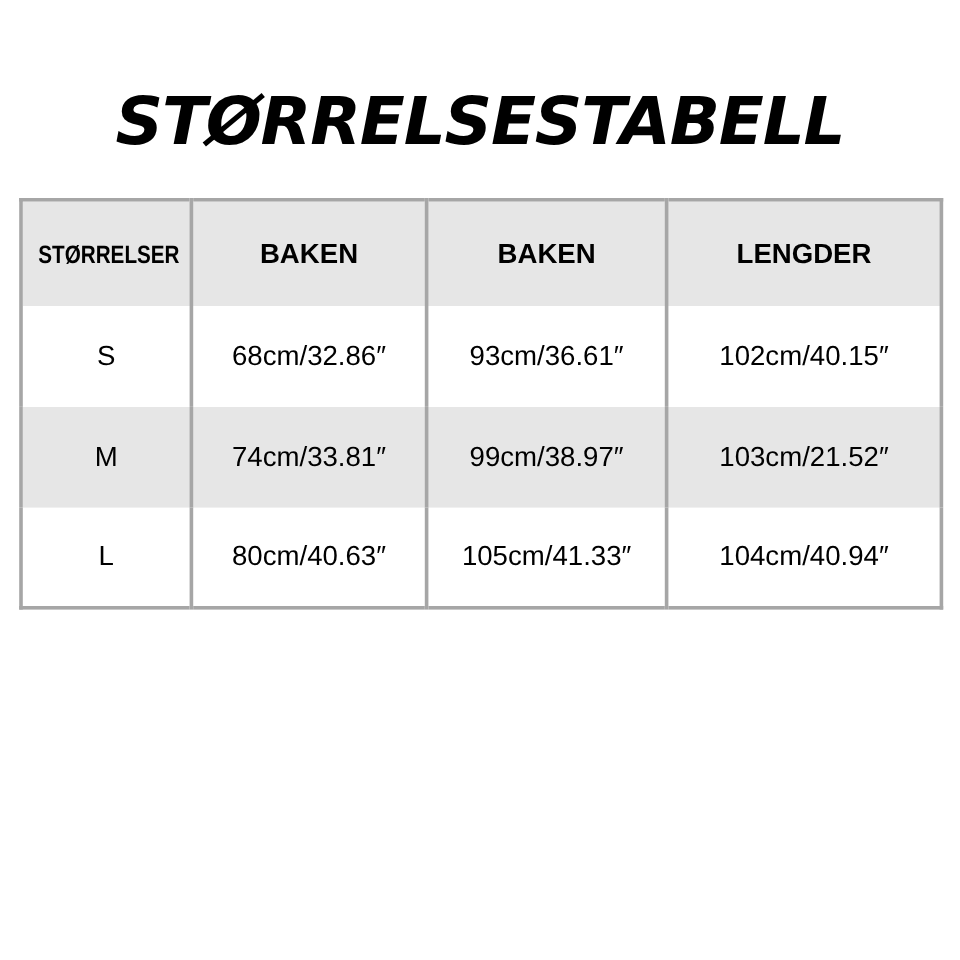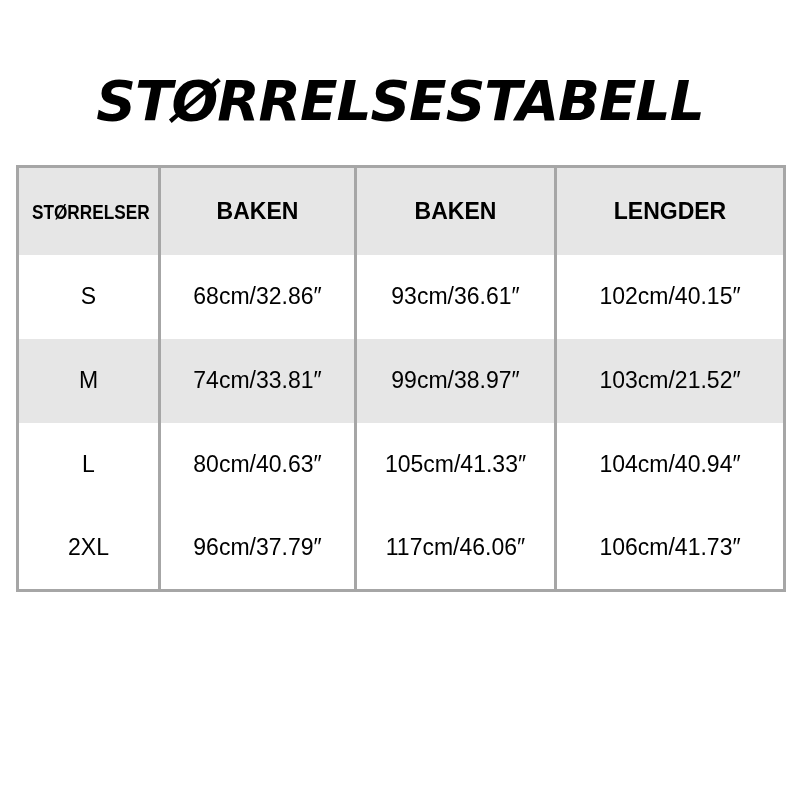--- a/index.html
+++ b/index.html
@@ -92,20 +92,14 @@
       <td>74cm/33.81″</td>
       <td>99cm/38.97″</td>
       <td>103cm/21.52″</td>
     </tr>
     <tr>
       <td>L</td>
       <td>80cm/40.63″</td>
       <td>105cm/41.33″</td>
       <td>104cm/40.94″</td>
     </tr>
-    <tr>
-      <td>2XL</td>
-      <td>96cm/37.79″</td>
-      <td>117cm/46.06″</td>
-      <td>106cm/41.73″</td>
-    </tr>
   </tbody>
 </table>
 
 </body></html>

